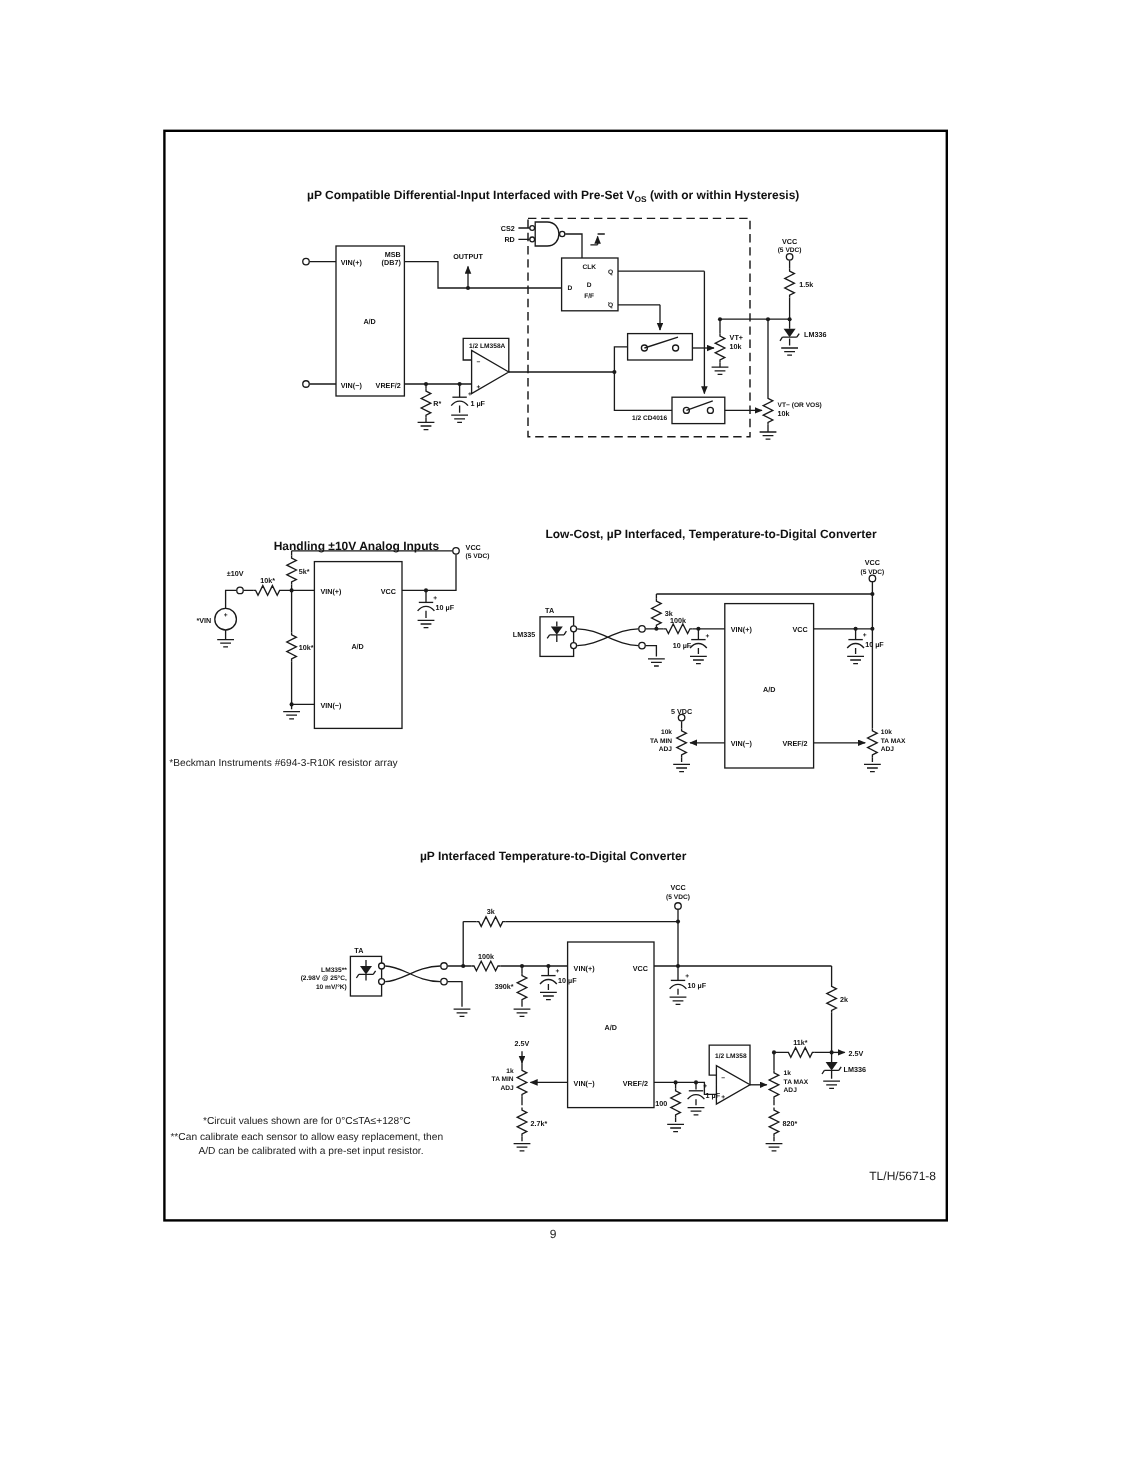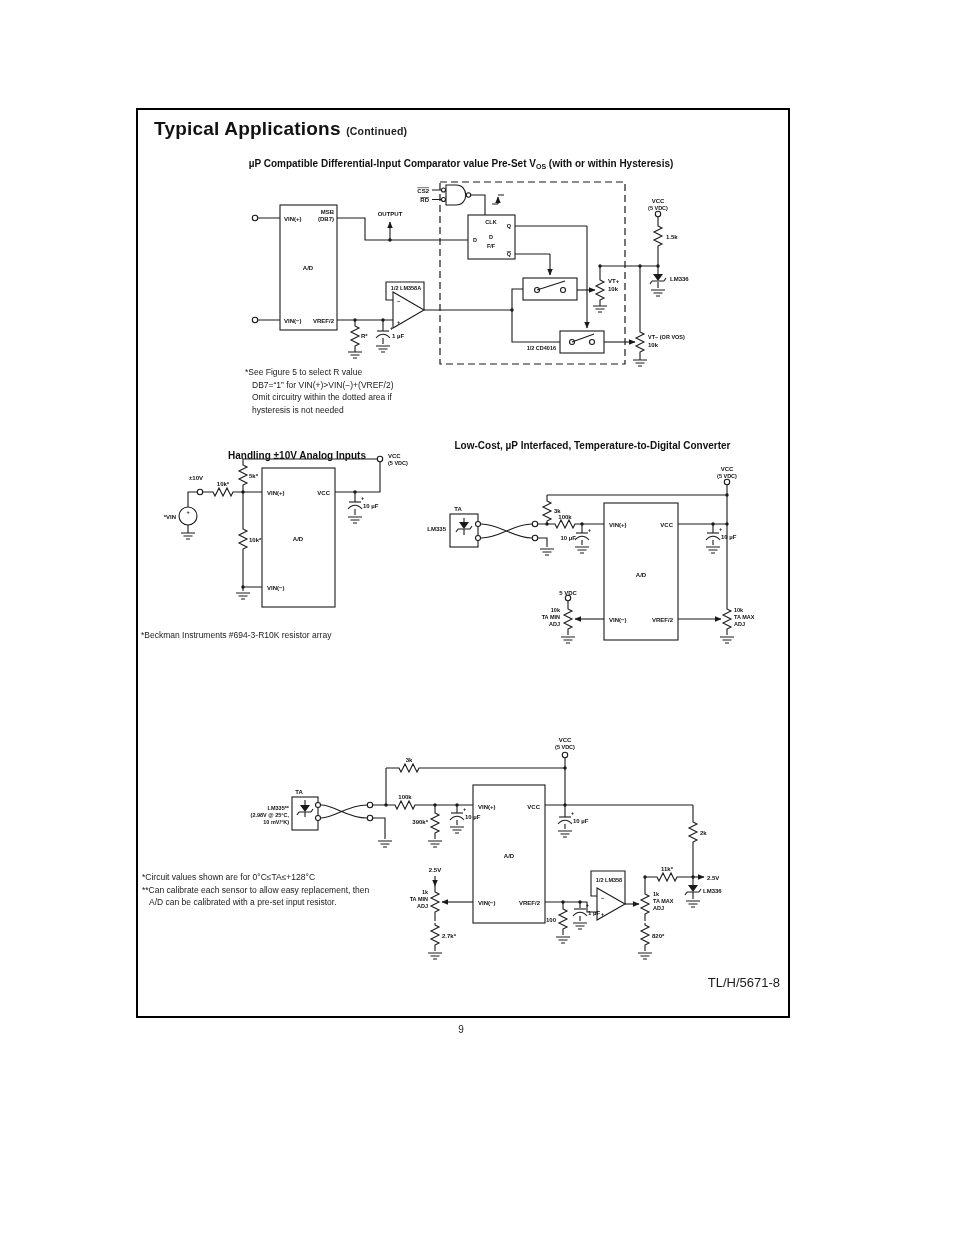--- a/index.html
+++ b/index.html
@@ -6,21 +6,21 @@
   #page{position:relative;width:954px;height:1235px;background:#fff;color:#111;
         font-family:"Liberation Sans",sans-serif;overflow:hidden;}
   #frame{position:absolute;left:136px;top:108px;width:650px;height:906px;border:2px solid #000;}
   .abs{position:absolute;}
   #title{left:154px;top:118px;font-size:19px;font-weight:bold;letter-spacing:.2px;}
   #title .cont{font-size:10.5px;font-weight:bold;color:#222;}
   .cap{font-size:10px;font-weight:bold;text-align:center;}
   .sub{font-size:7px;vertical-align:-2px;font-weight:bold;}
   .note{font-size:8.5px;line-height:12.5px;color:#1a1a1a;}
   .note .ind{margin-left:7px;}
-  #code{font-size:13px;color:#1a1a1a;}
+  #code{font-size:10px;color:#1a1a1a;}
   #pagenum{font-size:10px;color:#1a1a1a;}
   svg{overflow:visible;}
   svg .w{stroke:#1a1a1a;stroke-width:1.1;fill:none;}
   svg .fl{fill:#1a1a1a;stroke:none;}
   svg .tm{fill:#fff;stroke:#1a1a1a;stroke-width:1.1;}
   svg .dsh{stroke:#1a1a1a;stroke-width:1.2;fill:none;stroke-dasharray:7 4;}
   svg text{font:bold 6px "Liberation Sans",sans-serif;fill:#111;}
   svg text.s5{font-size:5.5px;}
   svg .m{text-anchor:middle;} svg .e{text-anchor:end;}
   svg .ov{text-decoration:overline;}
@@ -46,27 +46,23 @@
           <path class="w" d="M-6,7h12M-6,7l-2,3M6,7l2,-3"></path>
         </g>
       <marker id="ar" markerWidth="7" markerHeight="7" refX="5.5" refY="2.5" orient="auto">
         <path d="M0,0L6,2.5L0,5Z" fill="#1a1a1a"></path>
       </marker>
     </defs>
   </svg>
 
   <div id="frame"></div>
 
-  <div class="abs" id="title">
-    <span>Typical Applications</span>
-    <span class="cont">(Continued)</span>
-  </div>
 
   <div class="abs cap" style="left:136px;top:158px;width:650px;">
-    <span>µP Compatible Differential-Input Comparator value Pre-Set V</span><span class="sub">OS</span><span> (with or within Hysteresis)</span>
+    <span>µP Compatible Differential-Input Interfaced with Pre-Set V</span><span class="sub">OS</span><span> (with or within Hysteresis)</span>
   </div>
 
   <svg class="abs" style="left:140px;top:178px;" width="680" height="198">
     <rect class="dsh" x="300" y="4" width="185" height="182"></rect>
     <g class="w">
       <path d="M118,40H140 M118,142H140 M197,40H225V62H328 M292,12H301.5 M292,21.5H301.5 M331,17H345V37
                M375,48H447 M375,76H410 M197,142H253 M284,132V104H246V122H253 M284,132H372
                M372,132V111H383 M372,132V164H420 M215,142V146 M215,170V174 M243,142V153 M243,160V166
                M460,100V88 M460,124V128 M460,88H518 M500,88V152 M500,176V182
                M518,39V46 M518,70V96 M518,104V110 M352,26h6 M358,17h6"></path>
@@ -140,26 +136,20 @@
     <text x="468" y="105">VT+</text>
     <text x="468" y="113">10k</text>
     <text x="508" y="161" class="s5">VT− (OR VOS)</text>
     <text x="508" y="169">10k</text>
     <text x="518" y="25" class="m">VCC</text>
     <text x="518" y="32" class="m s5">(5 VDC)</text>
     <text x="526" y="61">1.5k</text>
     <text x="530" y="103">LM336</text>
   </svg>
 
-  <div class="abs note" style="left:245px;top:366px;">
-    <div>*See Figure 5 to select R value</div>
-    <div class="ind">DB7=“1” for VIN(+)&gt;VIN(−)+(VREF/2)</div>
-    <div class="ind">Omit circuitry within the dotted area if</div>
-    <div class="ind">hysteresis is not needed</div>
-  </div>
 
   <div class="abs cap" style="left:150px;top:450px;width:294px;">Handling ±10V Analog Inputs</div>
   <div class="abs cap" style="left:420px;top:440px;width:345px;">Low-Cost, µP Interfaced, Temperature-to-Digital Converter</div>
 
   <svg class="abs" style="left:150px;top:435px;" width="260" height="190">
     <g class="w">
       <path d="M93,24H227 M93,24V28 M93,52V57 M53,57H61 M85,57H112 M93,57V92 M93,116V152 M93,152H112 M93,152V156
                M38,72V57H47 M38,90V98 M185,57H230V27 M205,57V67 M205,74V80"></path>
     </g>
     <g>
@@ -249,20 +239,21 @@
     <text x="314" y="164" class="s5">TA MAX</text>
     <text x="314" y="171" class="s5">ADJ</text>
     <text x="148" y="140" class="m">5 VDC</text>
     <text x="140" y="157" class="e s5">10k</text>
     <text x="140" y="164" class="e s5">TA MIN</text>
     <text x="140" y="171" class="e s5">ADJ</text>
   </svg>
 
   <div class="abs note" style="left:141px;top:629px;">*Beckman Instruments #694-3-R10K resistor array</div>
 
+  <div class="abs cap" style="left:136px;top:709px;width:650px;">µP Interfaced Temperature-to-Digital Converter</div>
 
   <svg class="abs" style="left:235px;top:725px;" width="560" height="245">
     <g class="w">
       <path d="M330,33V80 M151,43H162 M186,43H330 M151,43V80 M138,80H158 M182,80H238
                M200,80V86 M200,110V114 M222,80V88 M222,95V100
                M86,80C100,80 112,93 132,93 M86,93C100,93 112,80 132,80
                M138,93H150V114 M70,75V80 M70,87V92
                M310,80H458 M330,80V92 M330,99V104
                M458,80V95 M458,119V152 M444,152H458 M410,152H420
                M458,152V160 M458,167V174
@@ -351,21 +342,21 @@
     <text x="418" y="178" class="s5">TA MAX</text>
     <text x="418" y="185" class="s5">ADJ</text>
     <text x="417" y="213">820*</text>
     <text x="200" y="147" class="m">2.5V</text>
     <text x="193" y="169" class="e s5">1k</text>
     <text x="193" y="176" class="e s5">TA MIN</text>
     <text x="193" y="183" class="e s5">ADJ</text>
     <text x="207" y="213">2.7k*</text>
   </svg>
 
-  <div class="abs note" style="left:142px;top:871px;">
+  <div class="abs note" style="left:142px;top:928px;text-align:center;">
     <div>*Circuit values shown are for 0°C≤TA≤+128°C</div>
     <div>**Can calibrate each sensor to allow easy replacement, then</div>
     <div class="ind">A/D can be calibrated with a pre-set input resistor.</div>
   </div>
 
   <div class="abs" id="code" style="left:640px;top:975px;width:140px;text-align:right;">TL/H/5671-8</div>
   <div class="abs" id="pagenum" style="left:136px;top:1024px;width:650px;text-align:center;">9</div>
 
 </div>
 

